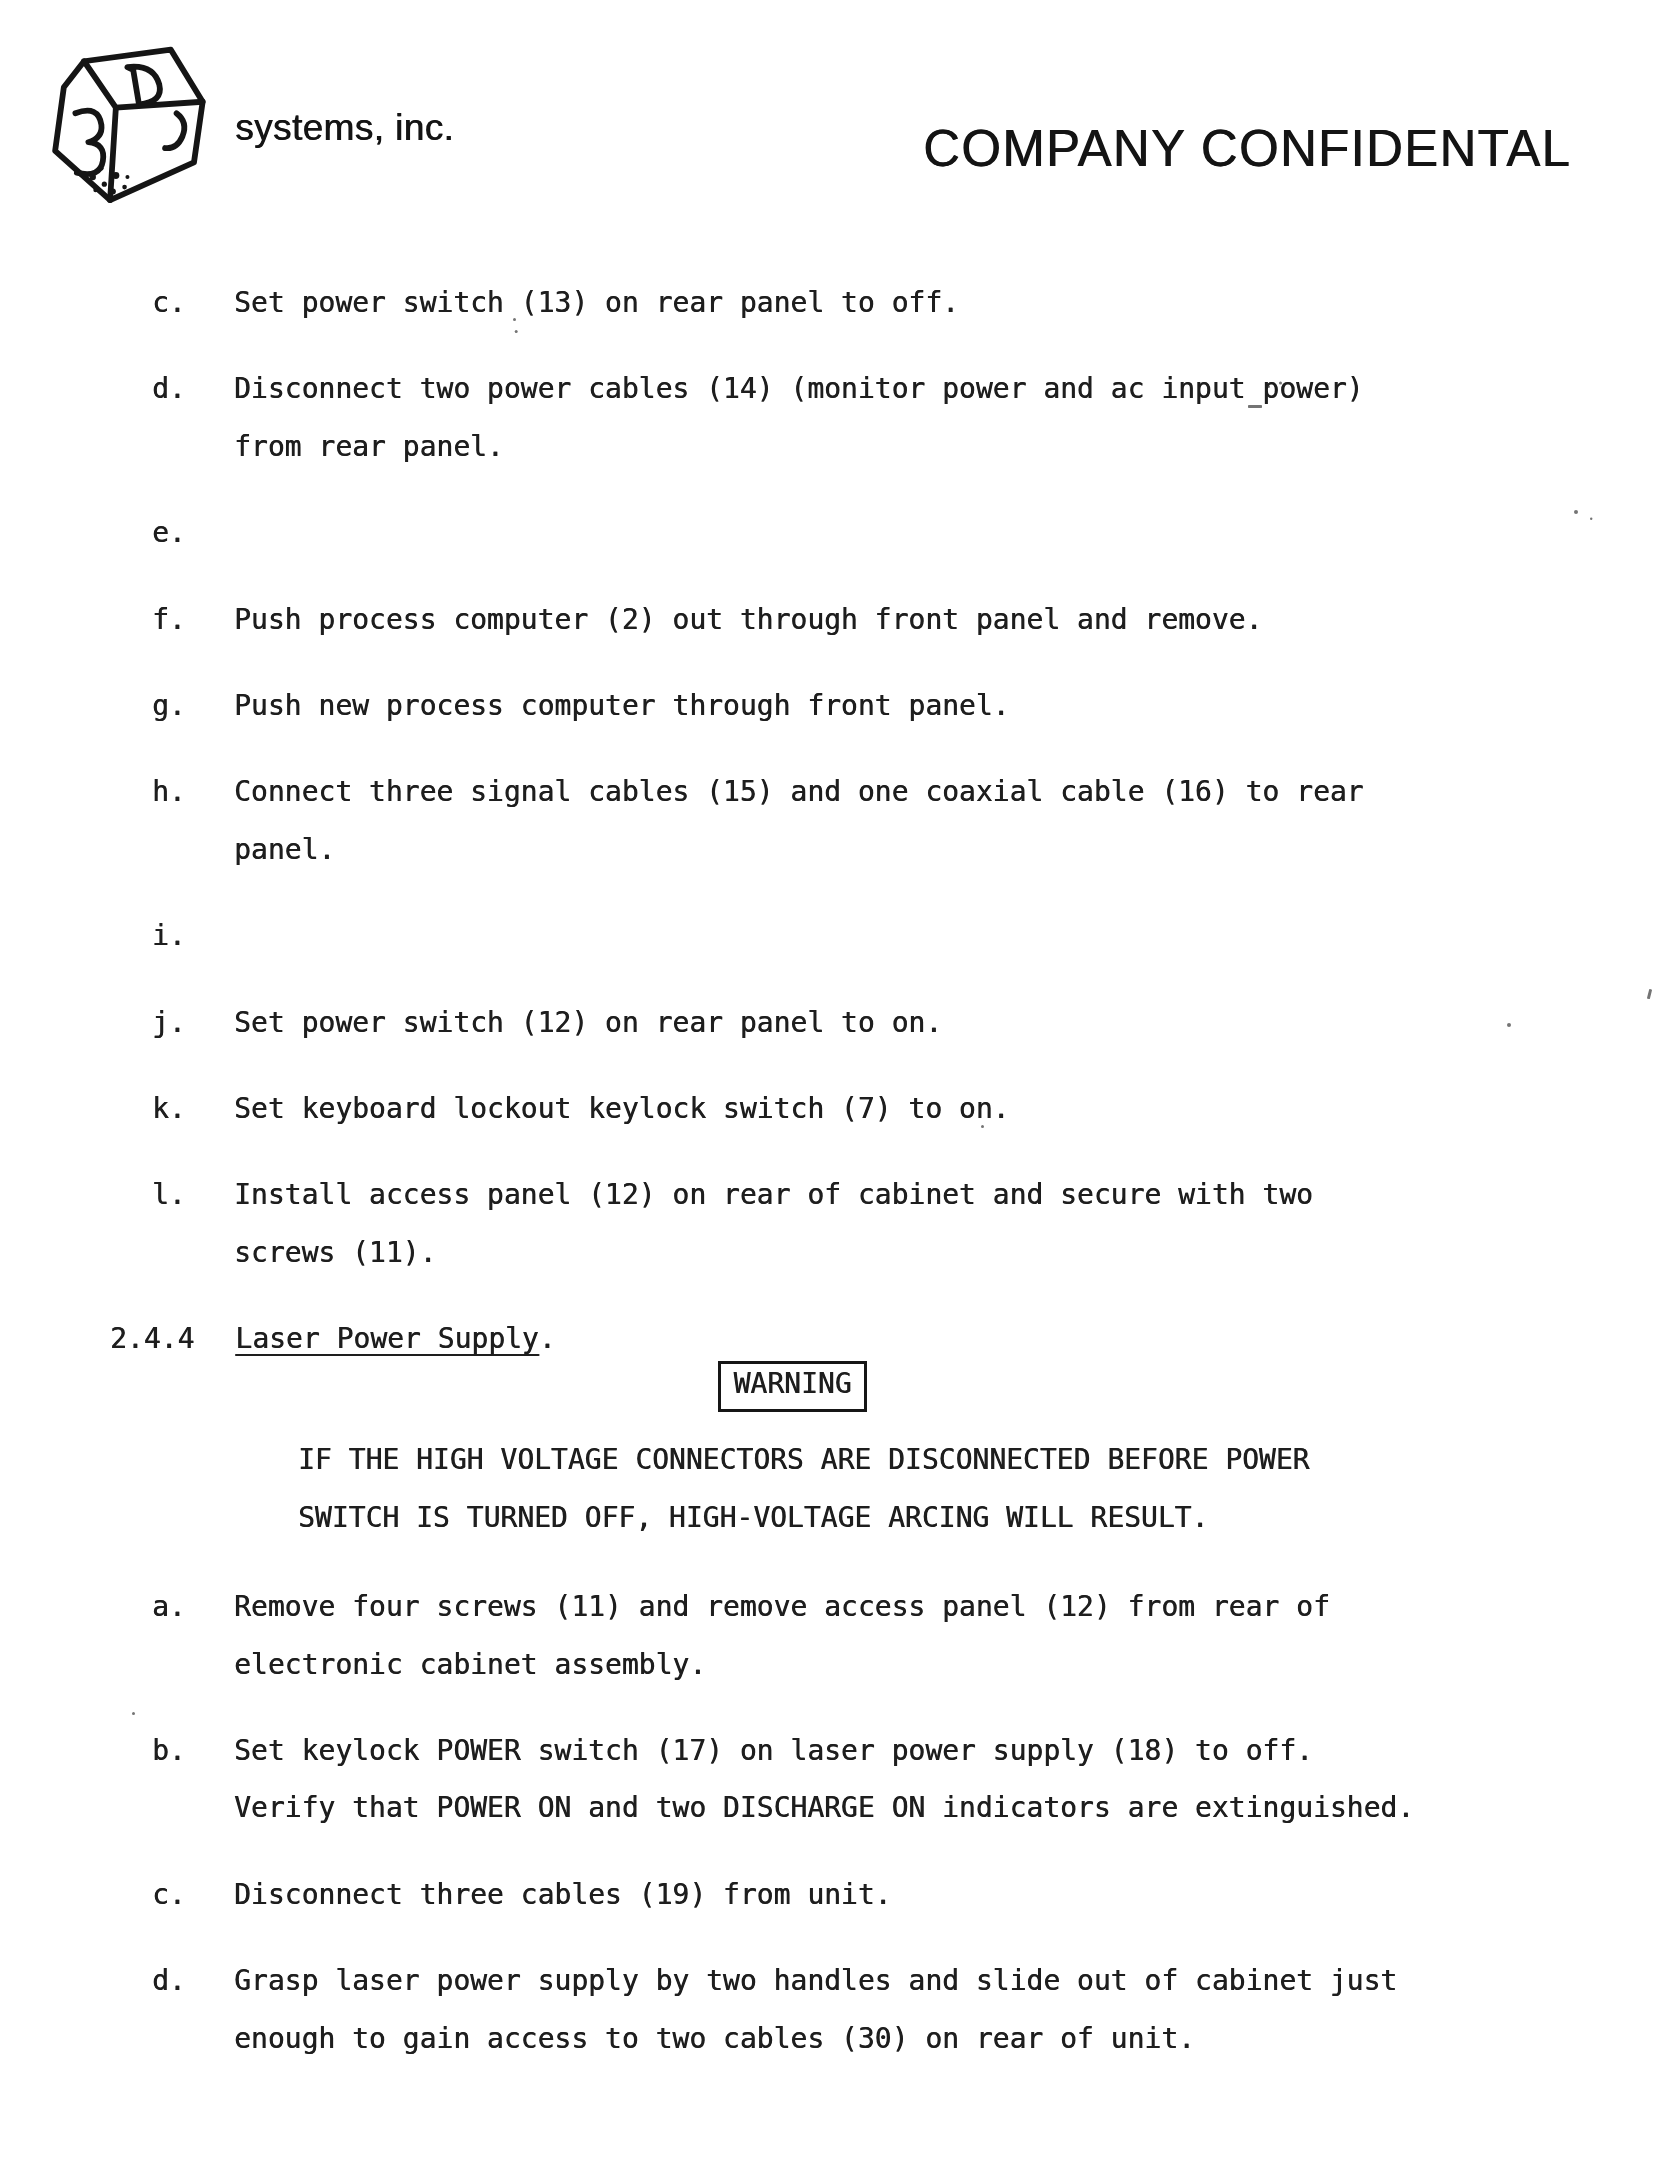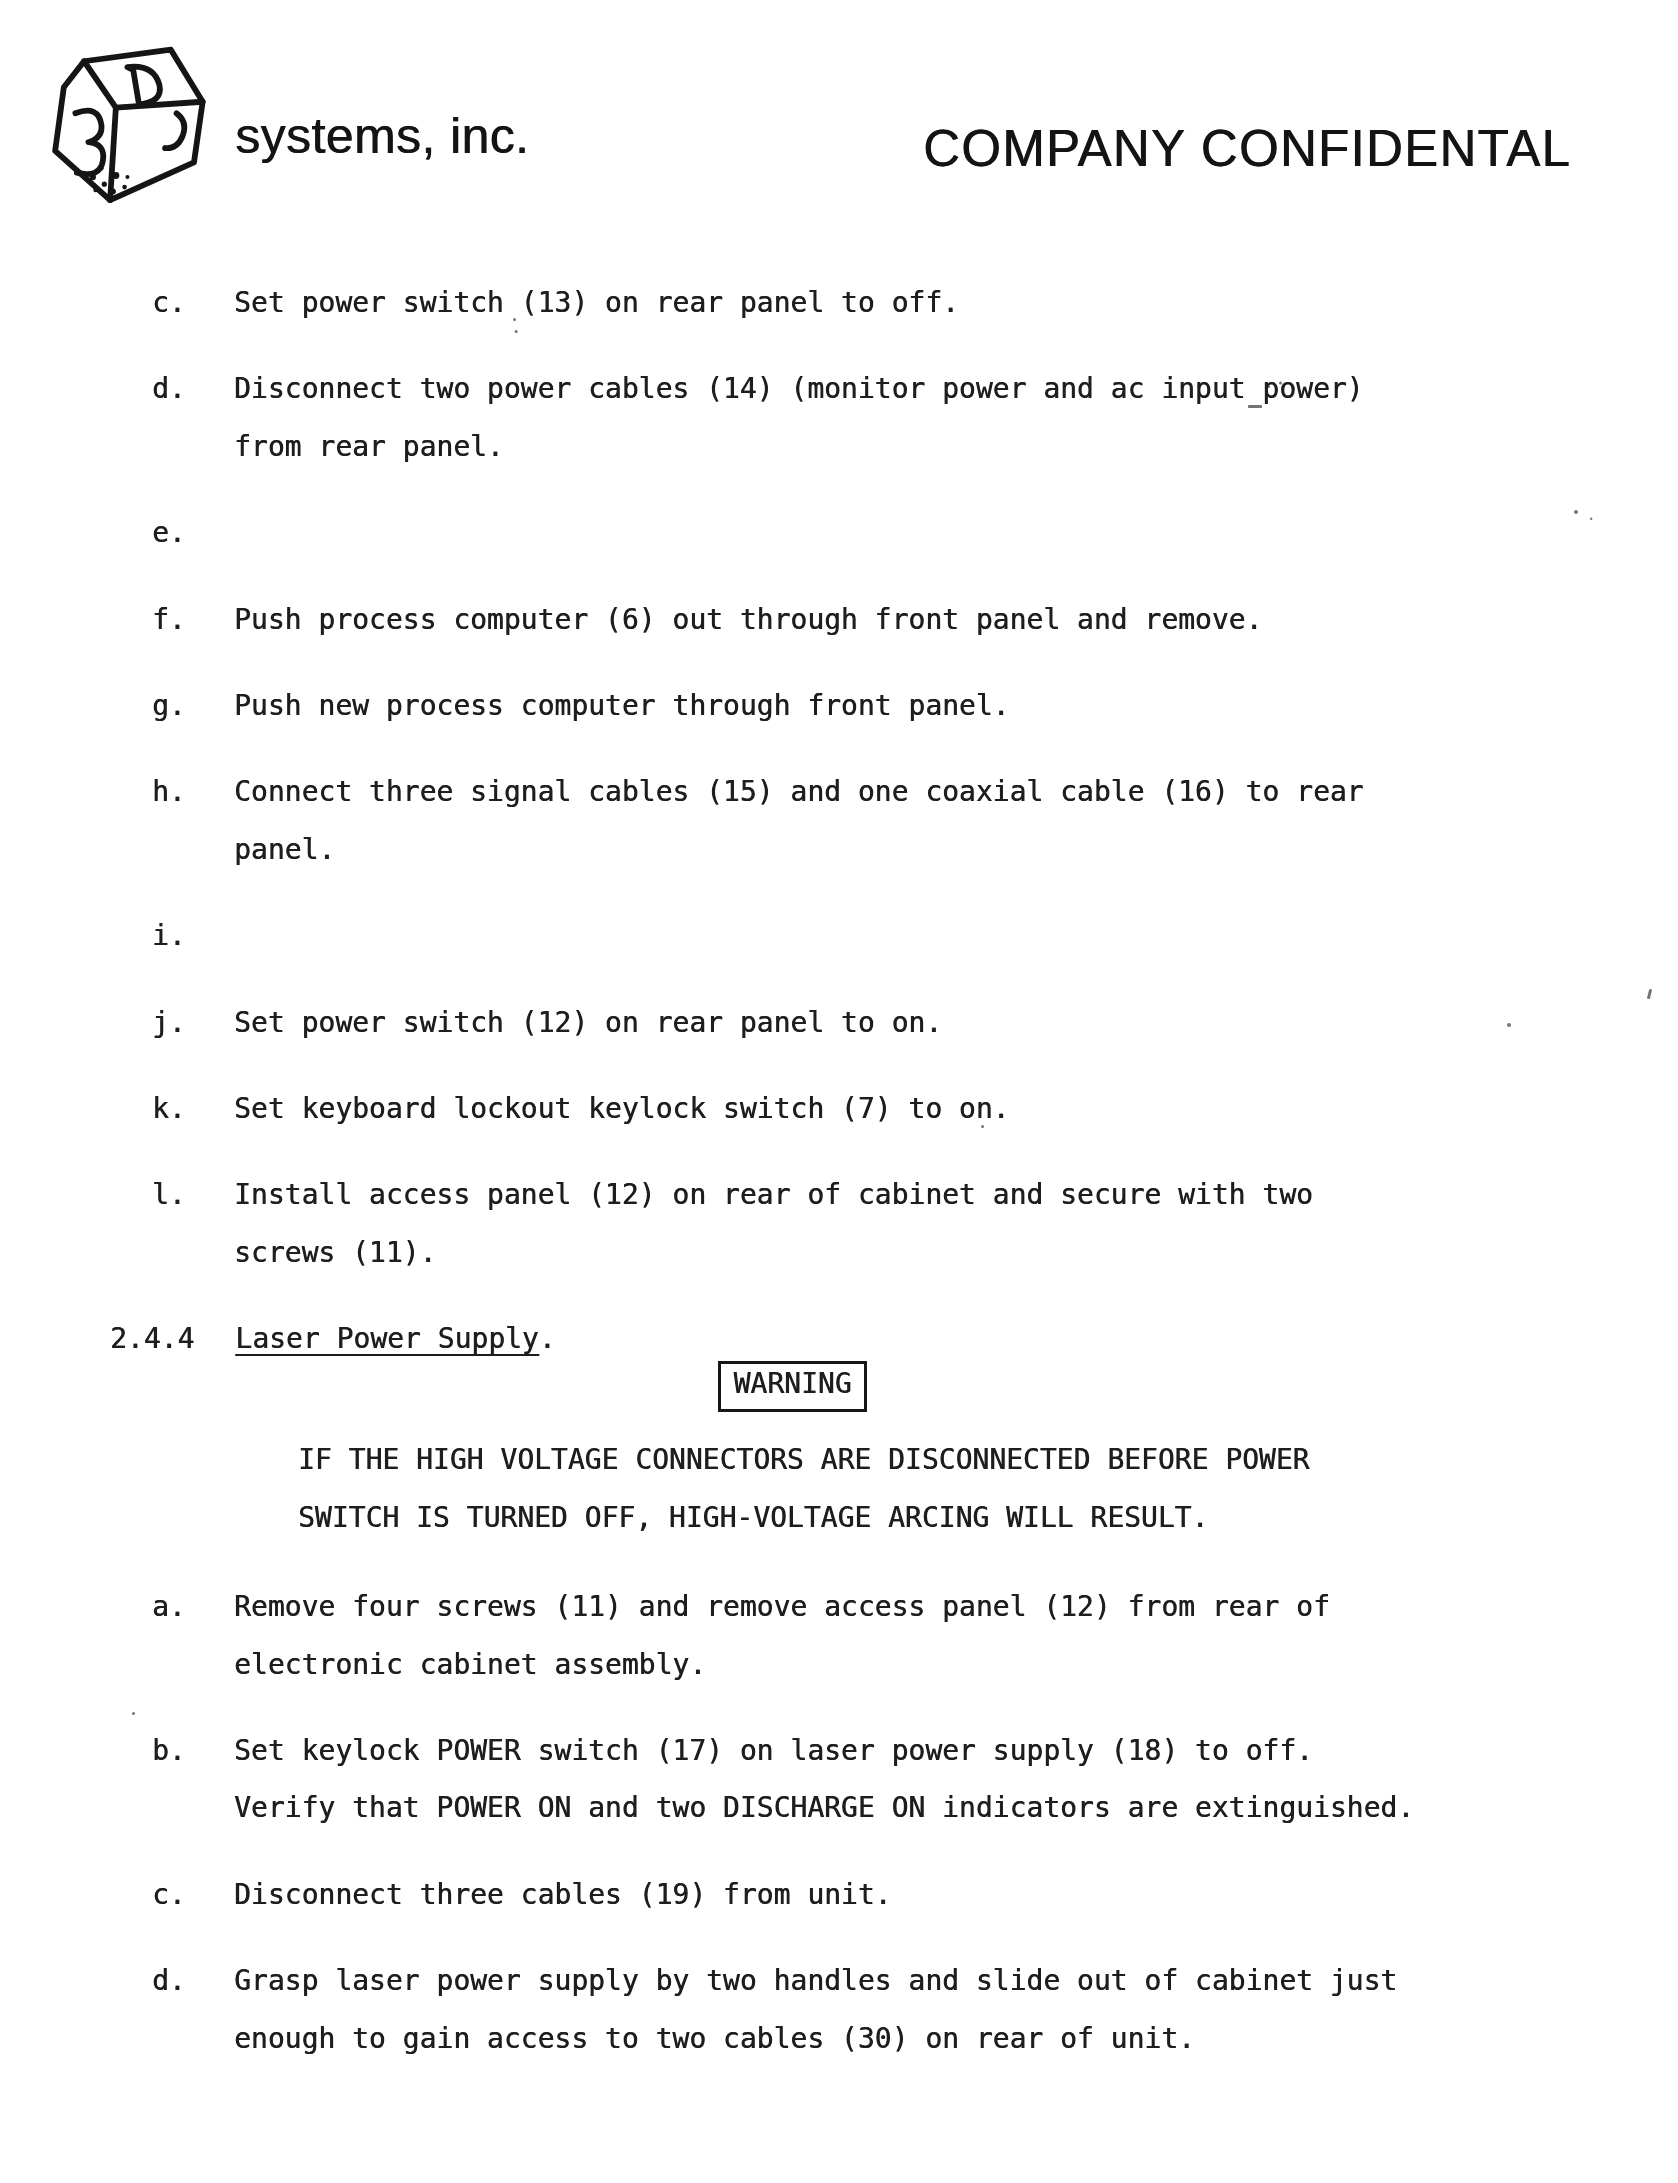--- a/index.html
+++ b/index.html
@@ -14,21 +14,21 @@
     background:#ffffff; overflow:hidden;
   }
 
   
   .doc-header { position:relative; height:230px; }
   .logo { position:absolute; left:32px; top:37px; width:188px; height:183px; }
   .logo svg { width:100%; height:100%; }
   .brand {
     position:absolute; left:235px; top:107px;
     font-family:"Liberation Sans",sans-serif;
-    font-size:50px; font-weight:400; letter-spacing:0.4px;
+    font-size:37px; font-weight:400; letter-spacing:0.4px;
     color:#141414; text-shadow:0.7px 0 0 currentColor;
   }
   .confidential {
     position:absolute; right:108px; top:119px;
     font-family:"Liberation Sans",sans-serif;
     font-size:51px; font-weight:400; letter-spacing:1.3px;
     color:#141414; text-shadow:0.7px 0 0 currentColor;
   }
 
   
@@ -112,21 +112,21 @@
           <span class="step-label">d.</span>
           <span class="step-text">Disconnect two power cables (14) (monitor power and ac input power) from rear panel.</span>
         </li>
 
         <li class="step">
           <span class="step-label">e.</span>
         </li>
 
         <li class="step">
           <span class="step-label">f.</span>
-          <span class="step-text">Push process computer (6) out through front panel and remove.</span>
+          <span class="step-text">Push process computer (2) out through front panel and remove.</span>
         </li>
 
         <li class="step">
           <span class="step-label">g.</span>
           <span class="step-text">Push new process computer through front panel.</span>
         </li>
 
         <li class="step">
           <span class="step-label">h.</span>
           <span class="step-text">Connect three signal cables (15) and one coaxial cable (16) to rear panel.</span>

